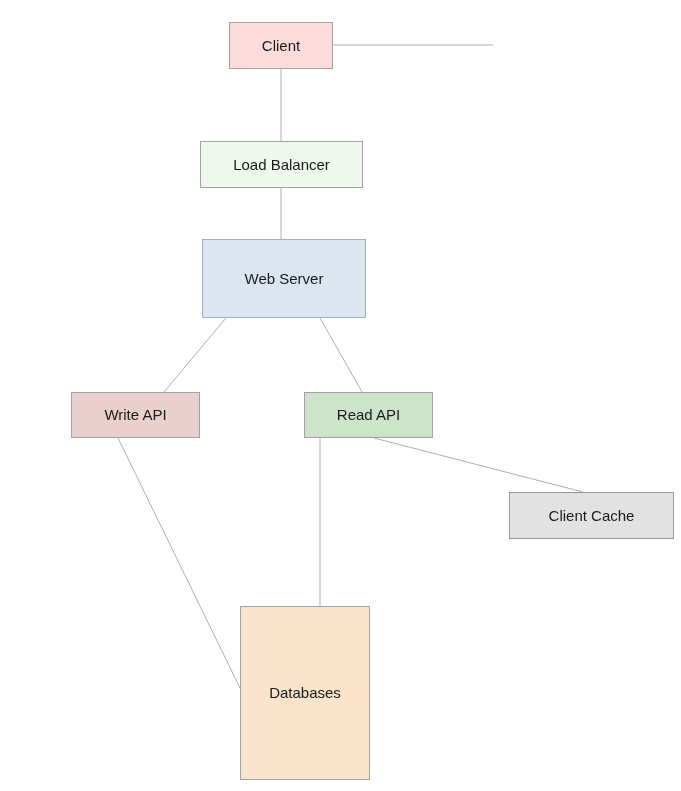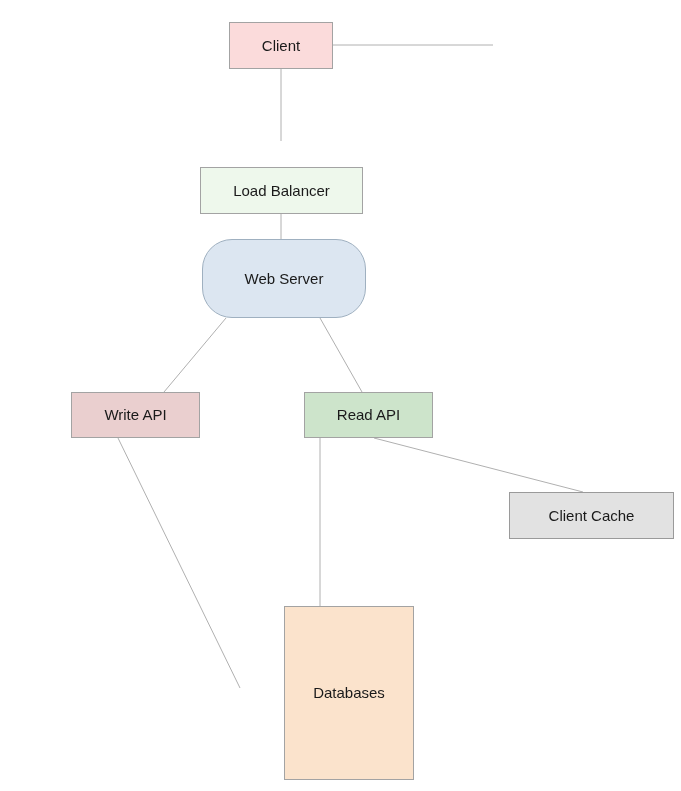--- a/index.html
+++ b/index.html
@@ -63,37 +63,37 @@
     <line x1="118" y1="438" x2="240" y2="688" stroke="#b0b0b0"></line>
     <line x1="320" y1="438" x2="320" y2="606" stroke="#b0b0b0"></line>
     <line x1="374" y1="438" x2="583" y2="492" stroke="#b0b0b0"></line>
   </svg>
 
   <div class="node node-client" style="background: rgb(251, 219, 219); border-color: rgb(163, 163, 163);">
     <span>Client</span>
   </div>
 
 
-  <div class="node node-load_balancer" style="background: rgb(238, 248, 236); border-color: rgb(163, 163, 163); margin-top: 26px;">
+  <div class="node node-load_balancer" style="background: rgb(238, 248, 236); border-color: rgb(163, 163, 163);">
     <span>Load Balancer</span>
   </div>
 
-  <div class="node node-web_server" style="background: rgb(220, 230, 241); border-color: rgb(159, 176, 192); border-radius: 30px;">
+  <div class="node node-web_server" style="background: rgb(220, 230, 241); border-color: rgb(159, 176, 192);">
     <span>Web Server</span>
   </div>
 
   <div class="node node-read_api" style="background: rgb(205, 228, 203); border-color: rgb(163, 163, 163);">
     <span>Read API</span>
   </div>
 
   <div class="node node-write_api" style="background: rgb(234, 207, 207); border-color: rgb(163, 163, 163);">
     <span>Write API</span>
   </div>
 
   <div class="node node-memory_cache" style="background: rgb(226, 226, 226); border-color: rgb(154, 154, 154);">
     <span>Client Cache</span>
   </div>
 
-  <div class="node node-databases" style="background: rgb(251, 227, 204); border-color: rgb(163, 163, 163); margin-left: 44px;">
+  <div class="node node-databases" style="background: rgb(251, 227, 204); border-color: rgb(163, 163, 163);">
     <span>Databases</span>
   </div>
 
 </div>
 
 </body></html>

